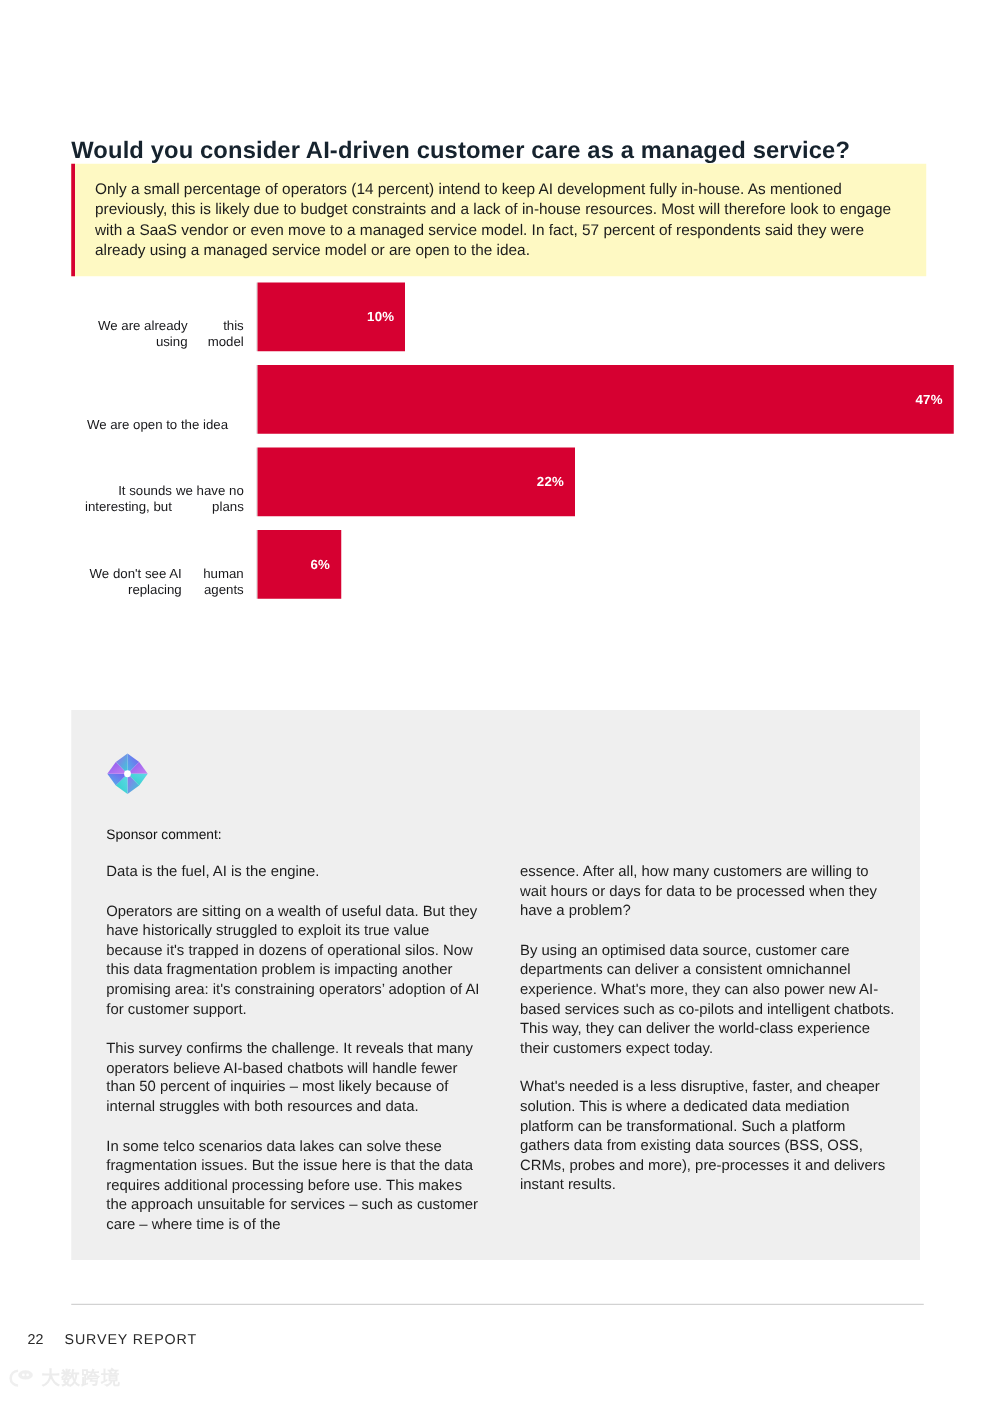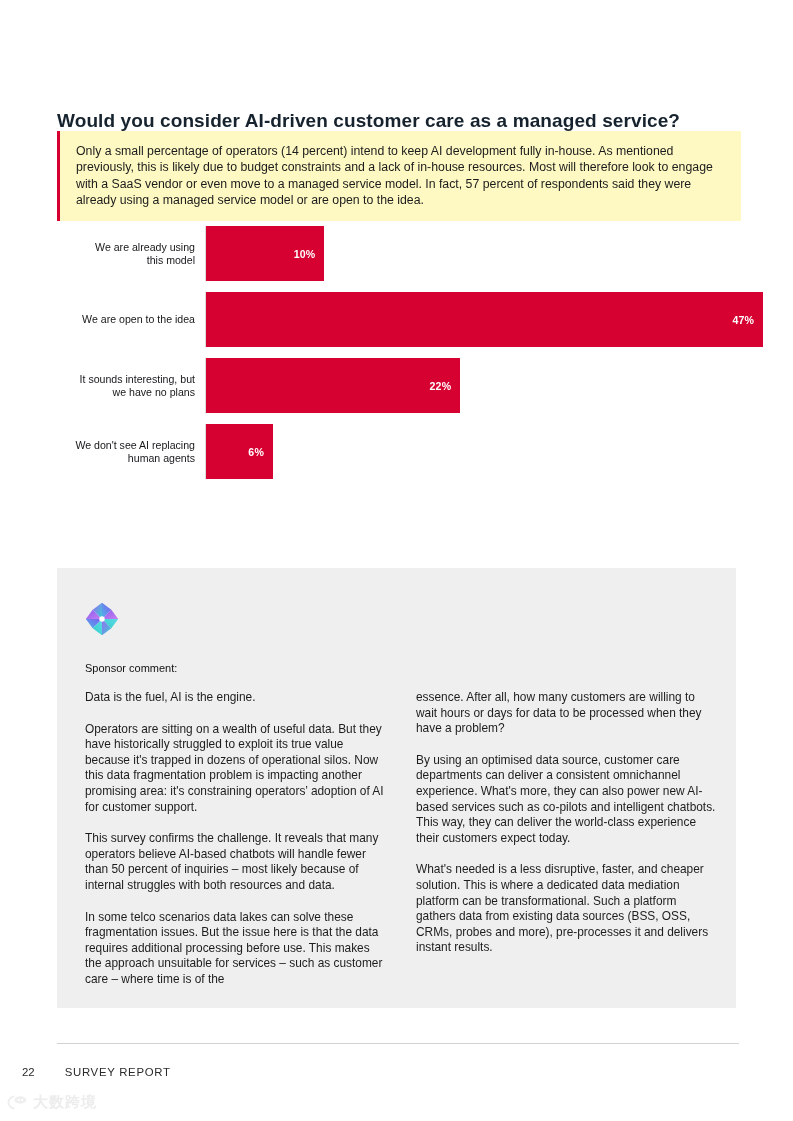--- a/index.html
+++ b/index.html
@@ -71,21 +71,20 @@
   .cat-label {
     width: 148px;
     flex: 0 0 148px;
     text-align: right;
     padding-right: 10px;
     box-sizing: border-box;
     font-size: 10.6px;
     line-height: 13px;
     color: #17171a;
     display: flex;
-    flex-direction: column;
     justify-content: center;
     align-items: flex-end;
   }
   .bar-track {
     position: relative;
     flex: 1 1 auto;
     border-left: 1px solid #dcdcdc;
   }
   .bar {
     height: 100%;
@@ -167,21 +166,21 @@
     width: 682px;
     height: 1px;
     background: #d2d2d2;
   }
   .footer {
     position: absolute;
     left: 22px;
     top: 1066px;
     display: flex;
     align-items: flex-start;
-    gap: 30px;
+    gap: 17px;
     font-size: 11.4px;
     color: #2a2a2a;
   }
   .footer-page { font-size: 11.4px; }
   .footer-label { letter-spacing: 0.7px; }
 
   
   .watermark {
     position: absolute;
     left: 6px;

